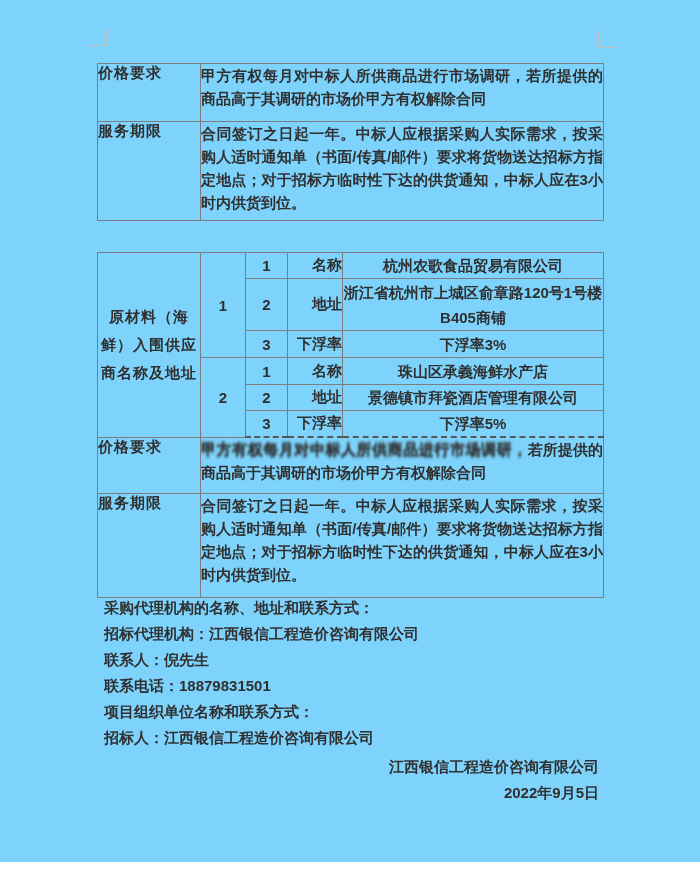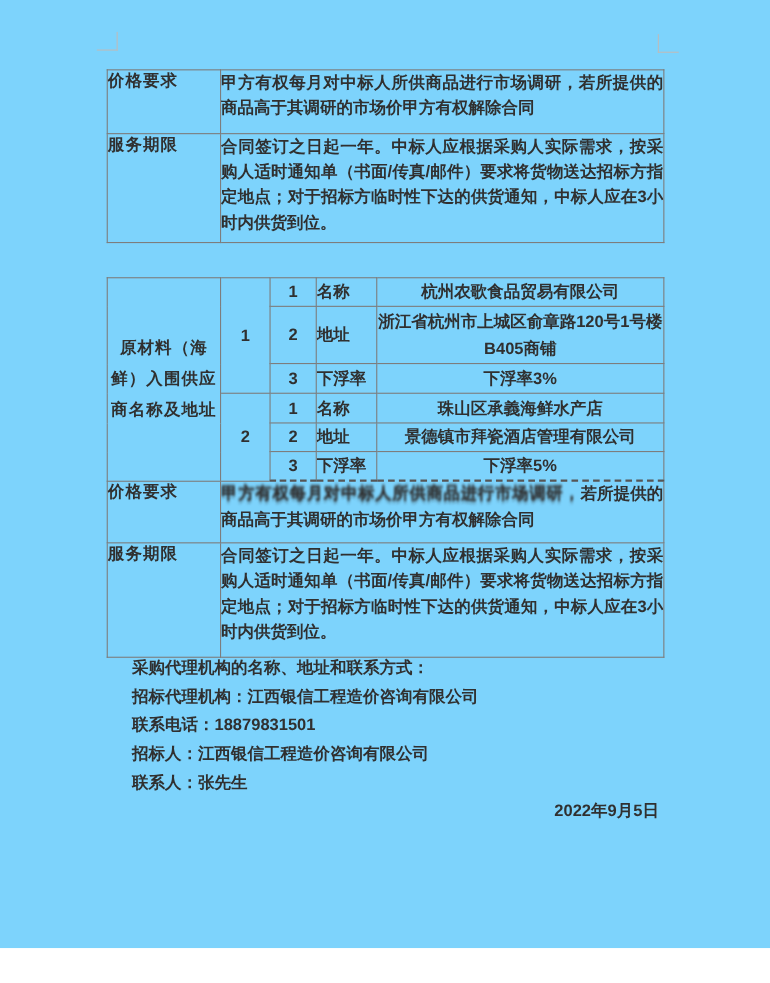--- a/index.html
+++ b/index.html
@@ -30,42 +30,42 @@
     color: #303030;
   }
   .t1 { top: 63px; }
   .t2 { top: 252px; }
   table.t td { border: 1px solid #7d7d7d; padding: 0; overflow: hidden; }
 
   td.lbl  { vertical-align: top; padding: 5px 8px 0 8px; letter-spacing: 1px; }
   td.cnt  { vertical-align: top; padding: 4px 8px 2px 8px; line-height: 23px; text-align: justify; }
   td.lblmain { vertical-align: middle; text-align: center; padding: 0 6px; line-height: 28px; letter-spacing: 1px; }
   td.num  { text-align: center; vertical-align: middle; }
-  td.fld  { text-align: left; vertical-align: middle; }
+  td.fld  { text-align: right; vertical-align: middle; }
   td.val  { vertical-align: middle; padding: 1px 8px; line-height: 25px; text-align: center; }
 
   
   tr.cut td { border-bottom: 2px dashed #565656; }
   .fuzzy { filter: blur(0.5px); display: inline-block; }
   .ghost {
     filter: blur(1.1px);
     text-shadow: 0 -2px 0 rgba(45,45,45,0.45), 0 2px 1px rgba(45,45,45,0.25);
     letter-spacing: 0.5px;
   }
 
   .footer {
     position: absolute;
     left: 97px;
     top: 597px;
     width: 506px;
     font-size: 15px;
     font-weight: 600;
     color: #303030;
   }
-  .footer p { margin: 0 0 4px 16px; line-height: 22px; padding-left: 7px; }
+  .footer p { margin: 0 0 4px 0; line-height: 22px; padding-left: 7px; }
   .footer p.sig { text-align: right; padding-right: 4px; padding-left: 0; }
   .footer p.sig-company { margin-top: 7px; }
 </style>
 </head>
 <body>
 
 <div class="page">
 
   <div class="corner c-tl"></div>
   <div class="corner c-tr"></div>
@@ -138,19 +138,21 @@
       <tr style="height:104px">
         <td class="lbl">服务期限</td>
         <td class="cnt" colspan="4">合同签订之日起一年。中标人应根据采购人实际需求，按采购人适时通知单（书面/传真/邮件）要求将货物送达招标方指定地点；对于招标方临时性下达的供货通知，中标人应在3小时内供货到位。</td>
       </tr>
     </tbody>
   </table>
 
   <div class="footer">
     <p>采购代理机构的名称、地址和联系方式：</p>
     <p>招标代理机构：江西银信工程造价咨询有限公司</p>
+    <p>联系人：倪先生</p>
     <p>联系电话：18879831501</p>
+    <p>项目组织单位名称和联系方式：</p>
     <p>招标人：江西银信工程造价咨询有限公司</p>
-    <p>联系人：张先生</p>
+    <p class="sig sig-company">江西银信工程造价咨询有限公司</p>
     <p class="sig">2022年9月5日</p>
   </div>
 
 </div>
 
 </body></html>

